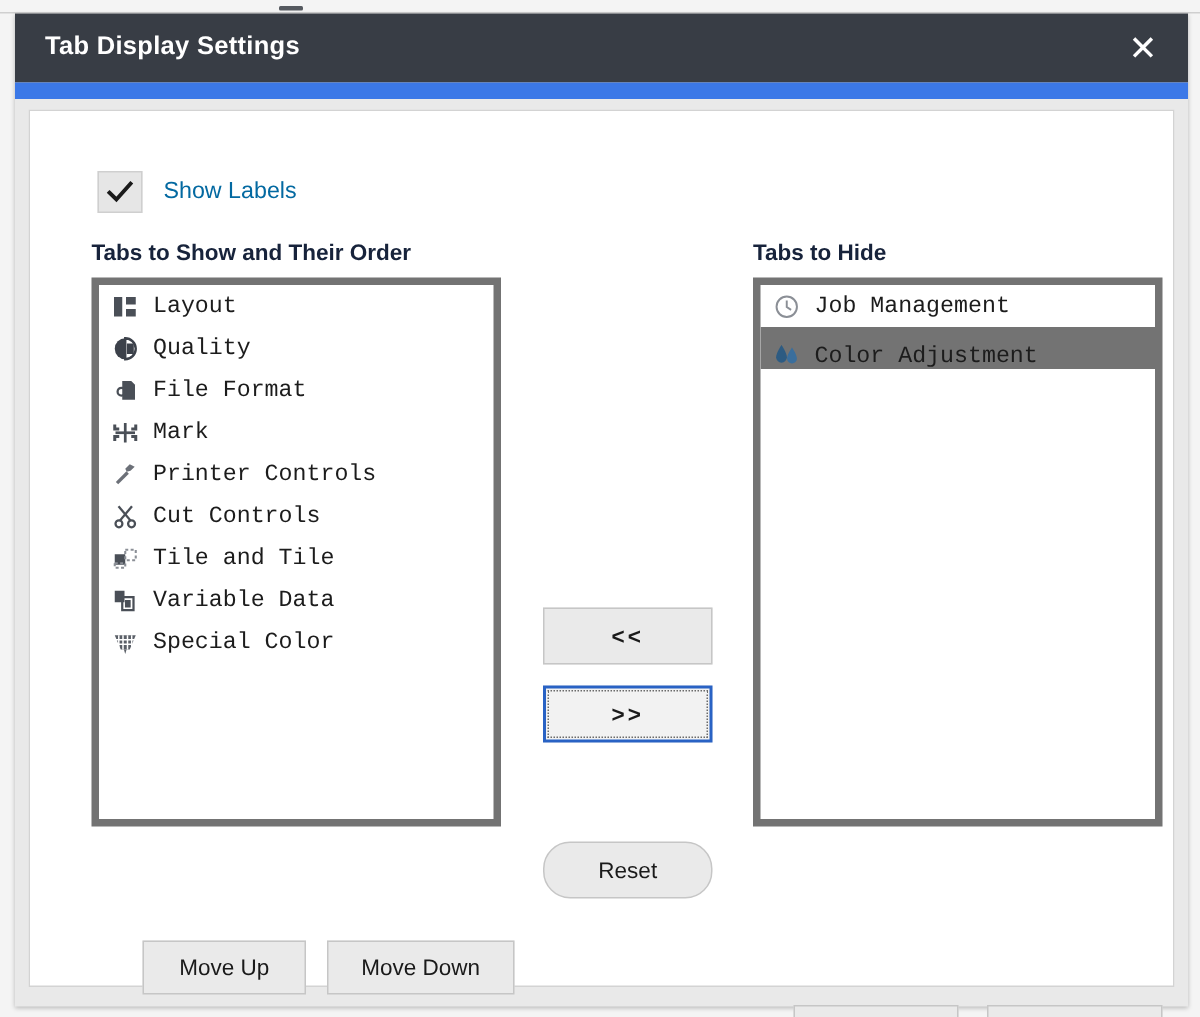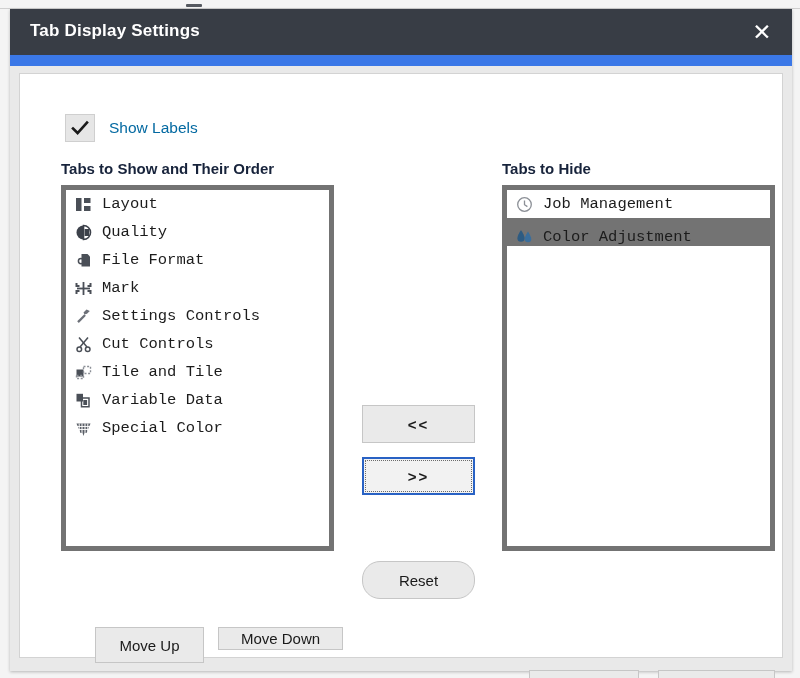--- a/index.html
+++ b/index.html
@@ -207,21 +207,21 @@
     font-size: 15px;
     font-weight: bold;
     letter-spacing: 2px;
   }
 
   #btn-left  { left: 342px; top: 331px; width: 113px; height: 38px; }
   #btn-right { left: 342px; top: 383px; width: 113px; height: 38px; }
   #btn-reset { left: 342px; top: 487px; width: 113px; height: 38px; border-radius: 18px; }
 
   #btn-move-up   { left: 75px;  top: 553px; width: 109px; height: 36px; }
-  #btn-move-down { left: 198px; top: 553px; width: 125px; height: 23px; justify-content: center; }
+  #btn-move-down { left: 198px; top: 553px; width: 125px; height: 36px; justify-content: center; }
 
   #btn-ok     { left: 509px; top: 596px; width: 110px; height: 38px; }
   #btn-cancel { left: 638px; top: 596px; width: 117px; height: 38px; }
 </style>
 </head>
 <body>
 
 <div id="page-bg">
   <div class="bg-line"></div>
   <div class="bg-mark" style="left:186px; top:4px; width:16px;"></div>
@@ -297,21 +297,21 @@
         <span class="item-label">Mark</span>
       </div>
 
       <div class="list-item">
         <span class="item-icon">
           <svg width="17" height="17" viewBox="0 0 17 17">
             <path d="M11.5 1.5 L8.5 4.5 L9.5 6.5 L12 5.8 L14.8 3.1 Z" fill="#6c7078"></path>
             <path d="M9.3 6.2 L2.2 13.3 L3.8 14.9 L10.9 7.8 Z" fill="#6c7078"></path>
           </svg>
         </span>
-        <span class="item-label">Settings Controls</span>
+        <span class="item-label">Printer Controls</span>
       </div>
 
       <div class="list-item">
         <span class="item-icon">
           <svg width="17" height="17" viewBox="0 0 17 17">
             <path d="M4 1.5 L12 11" stroke="#4a4f57" stroke-width="1.5" fill="none"></path>
             <path d="M13 1.5 L5 11" stroke="#4a4f57" stroke-width="1.5" fill="none"></path>
             <circle cx="4.3" cy="13.2" r="2.3" fill="none" stroke="#4a4f57" stroke-width="1.5"></circle>
             <circle cx="12.7" cy="13.2" r="2.3" fill="none" stroke="#4a4f57" stroke-width="1.5"></circle>
           </svg>

